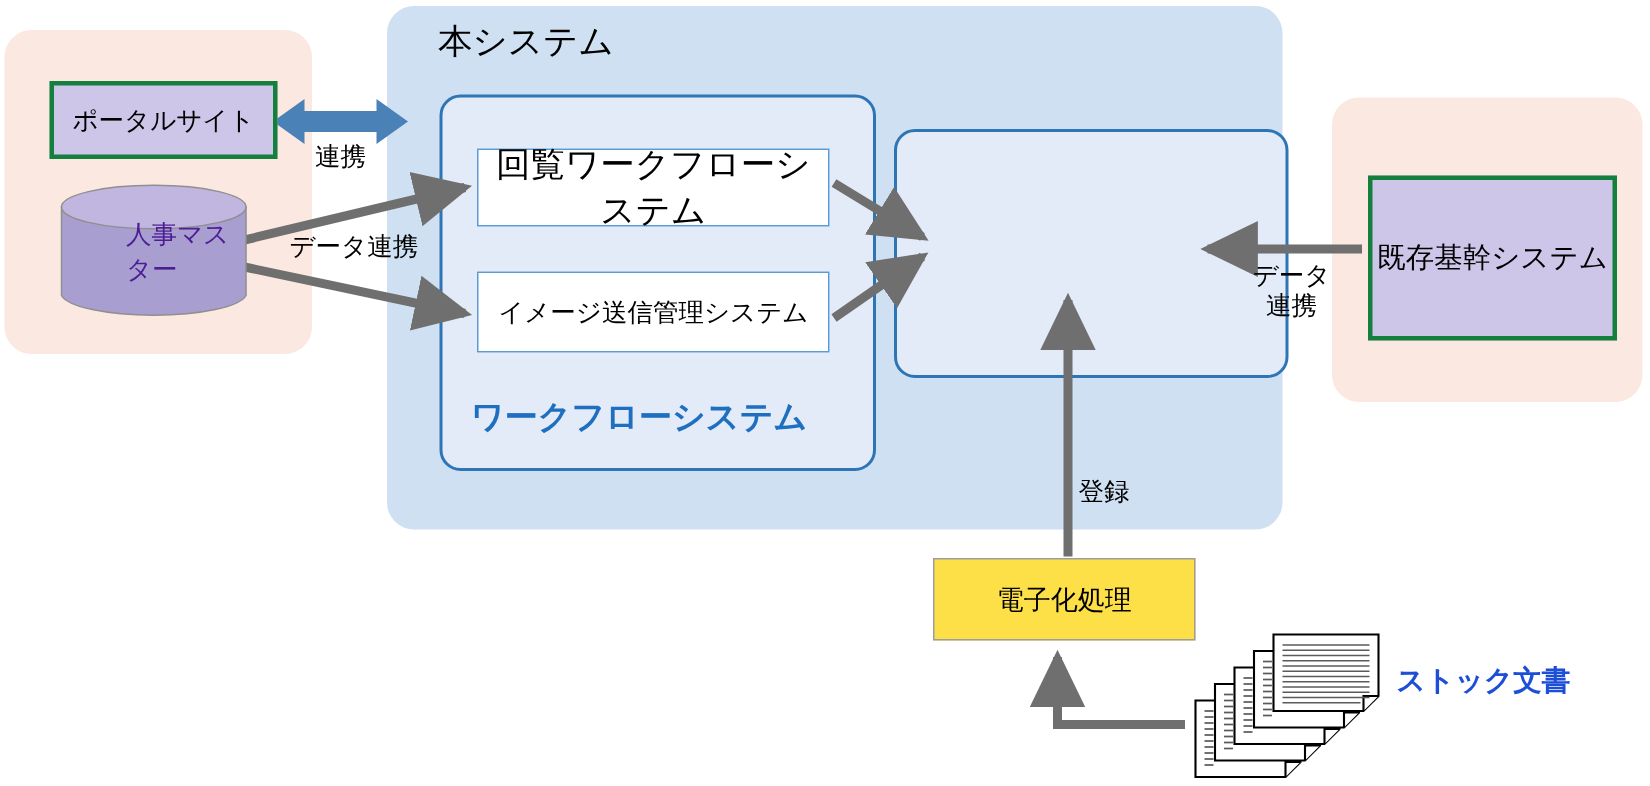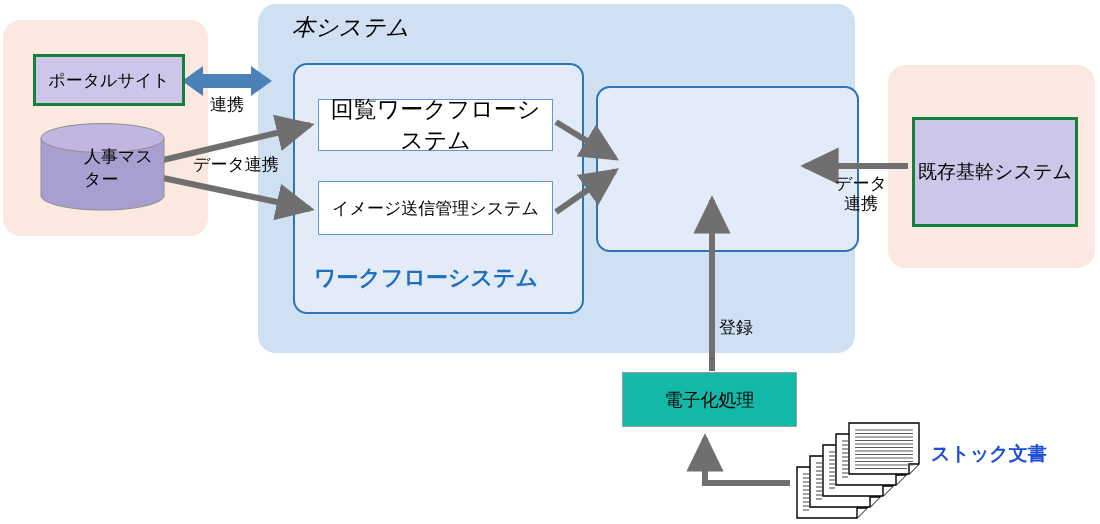--- a/index.html
+++ b/index.html
@@ -47,21 +47,21 @@
   .box-white {
     background: #ffffff;
     border: 1px solid #5b9bd5;
     display: flex;
     align-items: center;
     justify-content: center;
     text-align: center;
     color: #000000;
   }
   .box-pink {
-    background: #14b8a6;
+    background: #fde047;
     border: 1px solid #9d9d9d;
     display: flex;
     align-items: center;
     justify-content: center;
     text-align: center;
     color: #000000;
   }
 
   
   .lbl {
@@ -96,21 +96,21 @@
   
   .cylinder {
     position: absolute;
   }
   .cyl-label {
     position: absolute;
     inset: 0;
     display: flex;
     align-items: center;
     justify-content: center;
-    color: #000000;
+    color: #4c1d95;
     font-size: 17px;
     pointer-events: none;
     margin-left: 44px;
   }
 
   svg { display: block; overflow: visible; }
   .edges { position: absolute; left: 0; top: 0; width: 1100px; height: 524px; pointer-events: none; }
 </style>
 </head>
 <body>
@@ -158,21 +158,21 @@
   </div>
 
   <div class="cylinder" style="left:40px; top:122px; width:125px; height:91px;">
     <svg width="125" height="91" viewBox="0 0 125 91">
       <path d="M1,16 L1,75 A62,15 0 0 0 124,75 L124,16 Z" fill="#a99ed0" stroke="#8f8f8f" stroke-width="1"></path>
       <ellipse cx="62.5" cy="16" rx="61.5" ry="14.5" fill="#c0b6e0" stroke="#8f8f8f" stroke-width="1"></ellipse>
     </svg>
     <div class="cyl-label">人事マスター</div>
   </div>
 
-  <div class="abs lbl lbl-title" style="left:292px; top:13px;font-style:italic;">本システム</div>
+  <div class="abs lbl lbl-title" style="left:292px; top:13px;">本システム</div>
 
   <div class="abs box-white" style="left:318px; top:99px; width:233px; height:50px; font-size:23px;">
     <span>回覧ワークフローシステム</span>
   </div>
 
   <div class="abs box-white" style="left:318px; top:181px; width:233px; height:52px; font-size:17px;">
     <span>イメージ送信管理システム</span>
   </div>
 
   <div class="abs lbl-group-blue" style="left:314px; top:263px;">ワークフローシステム</div>

